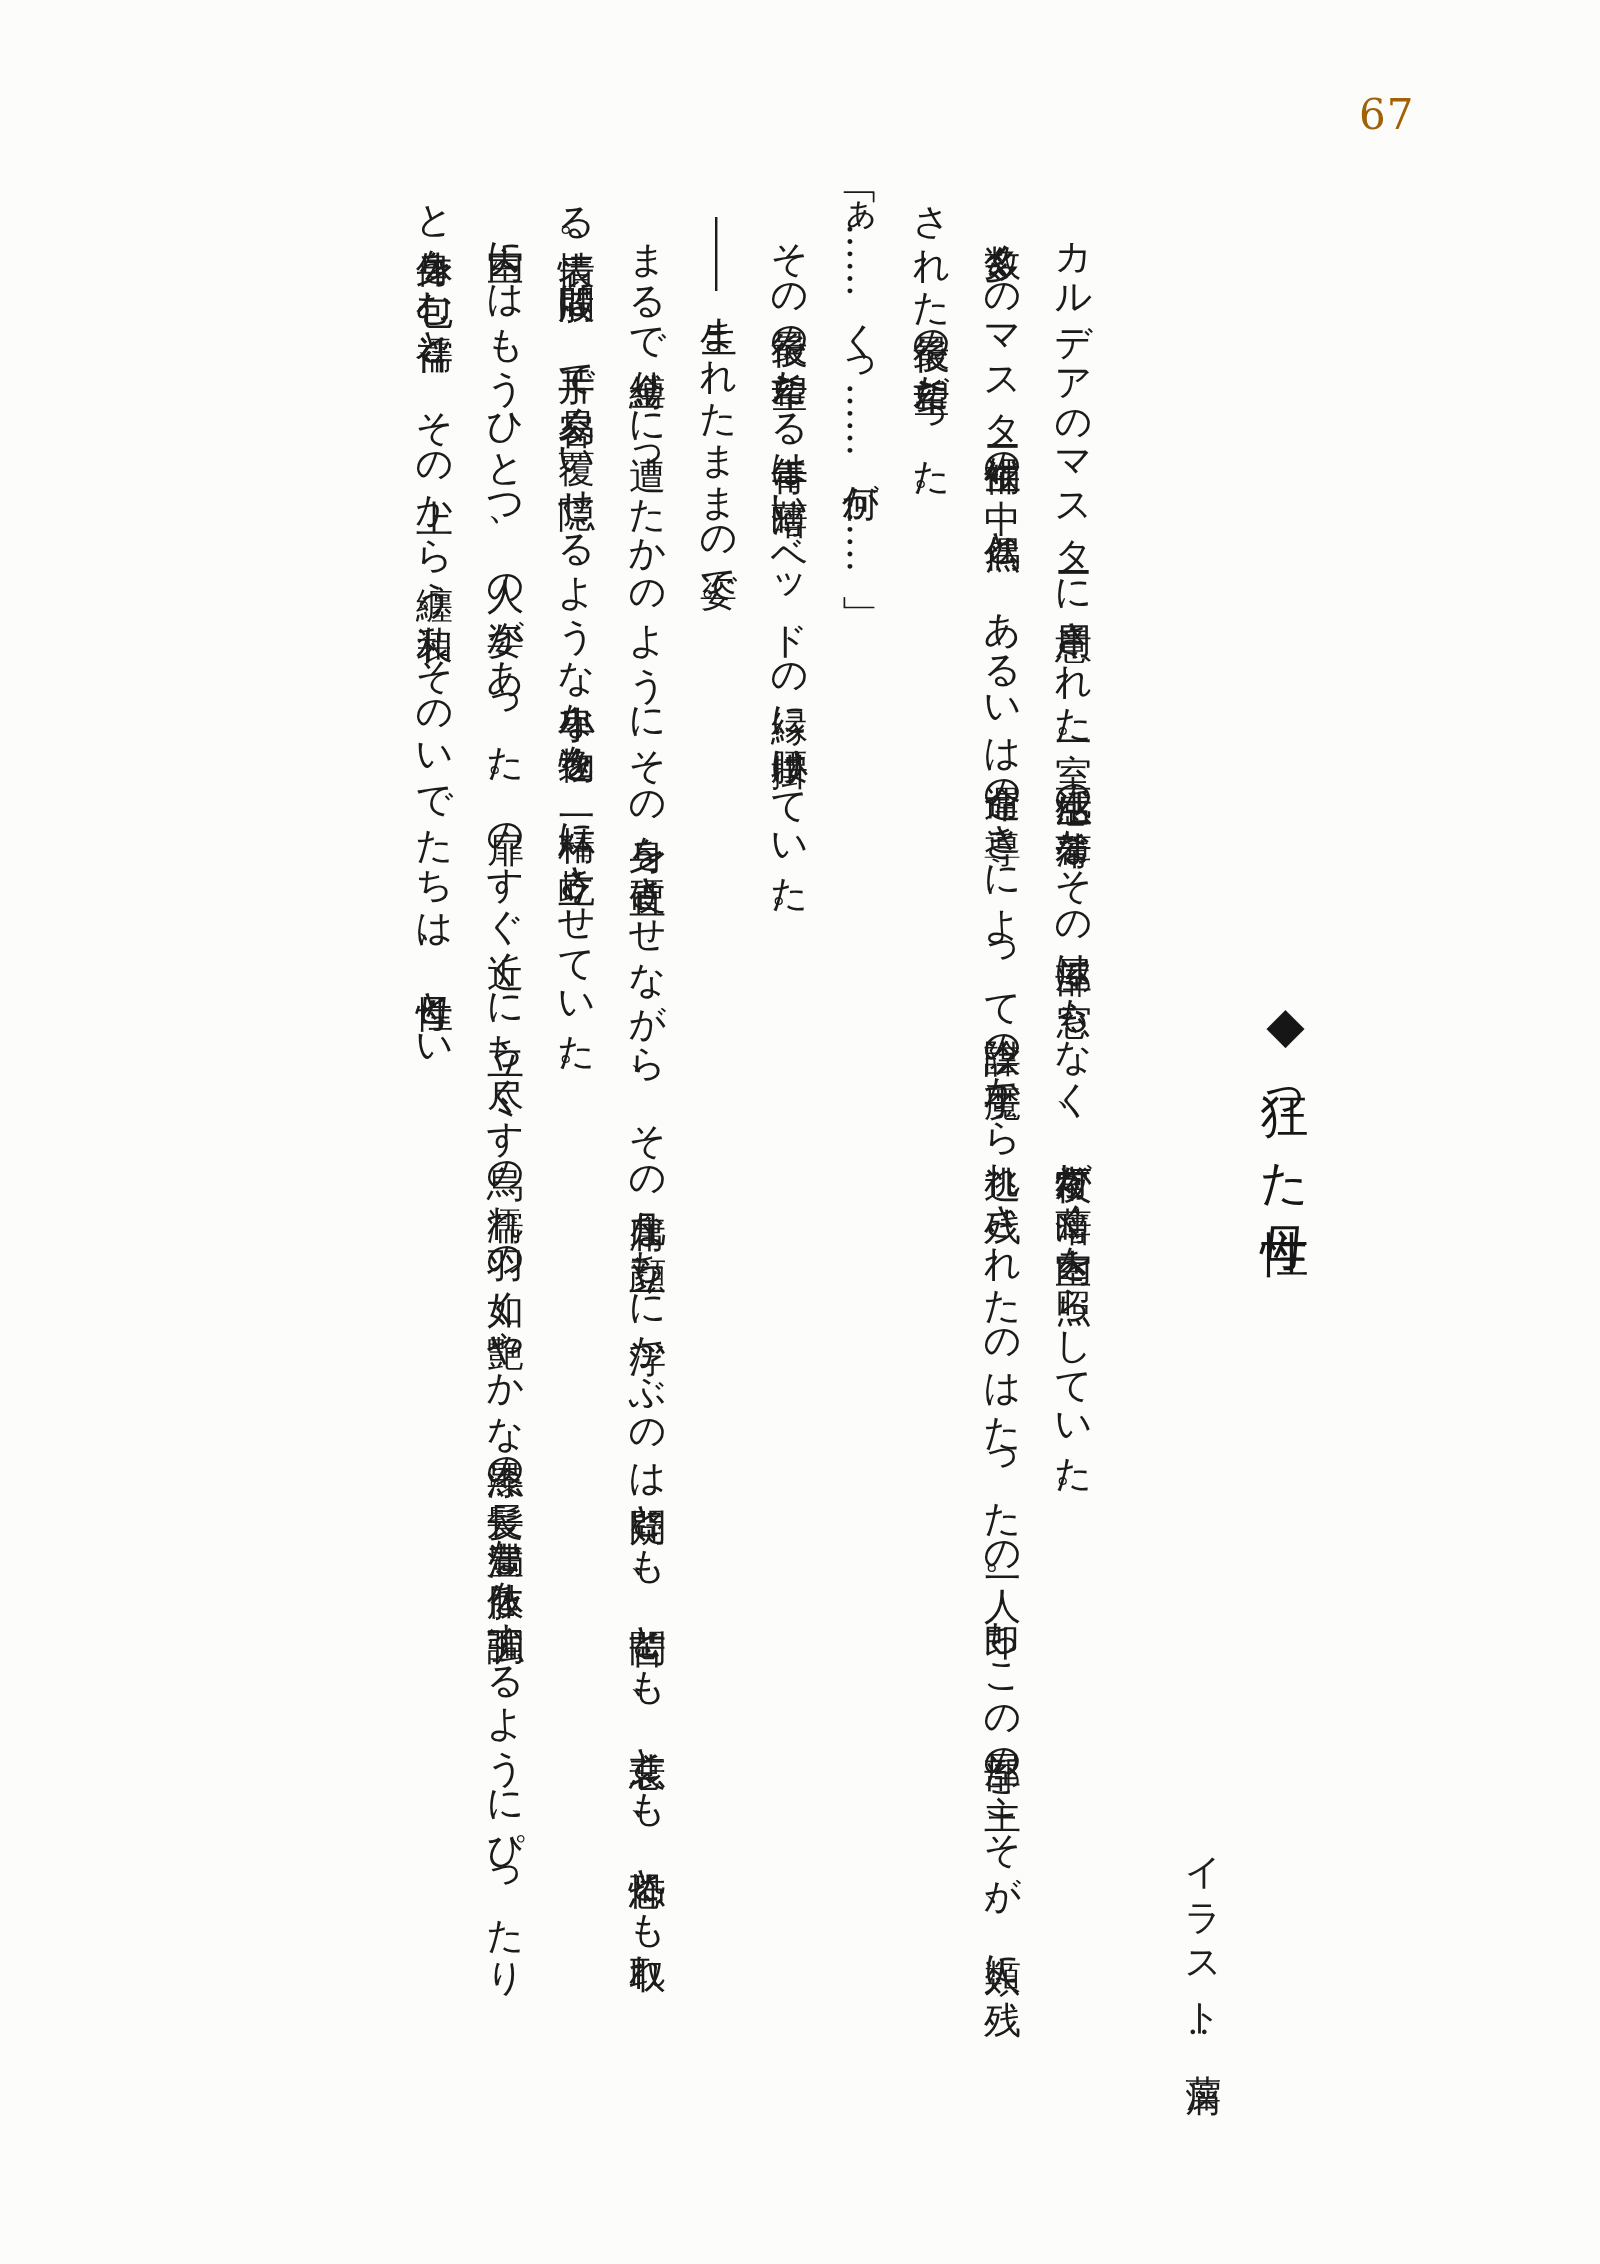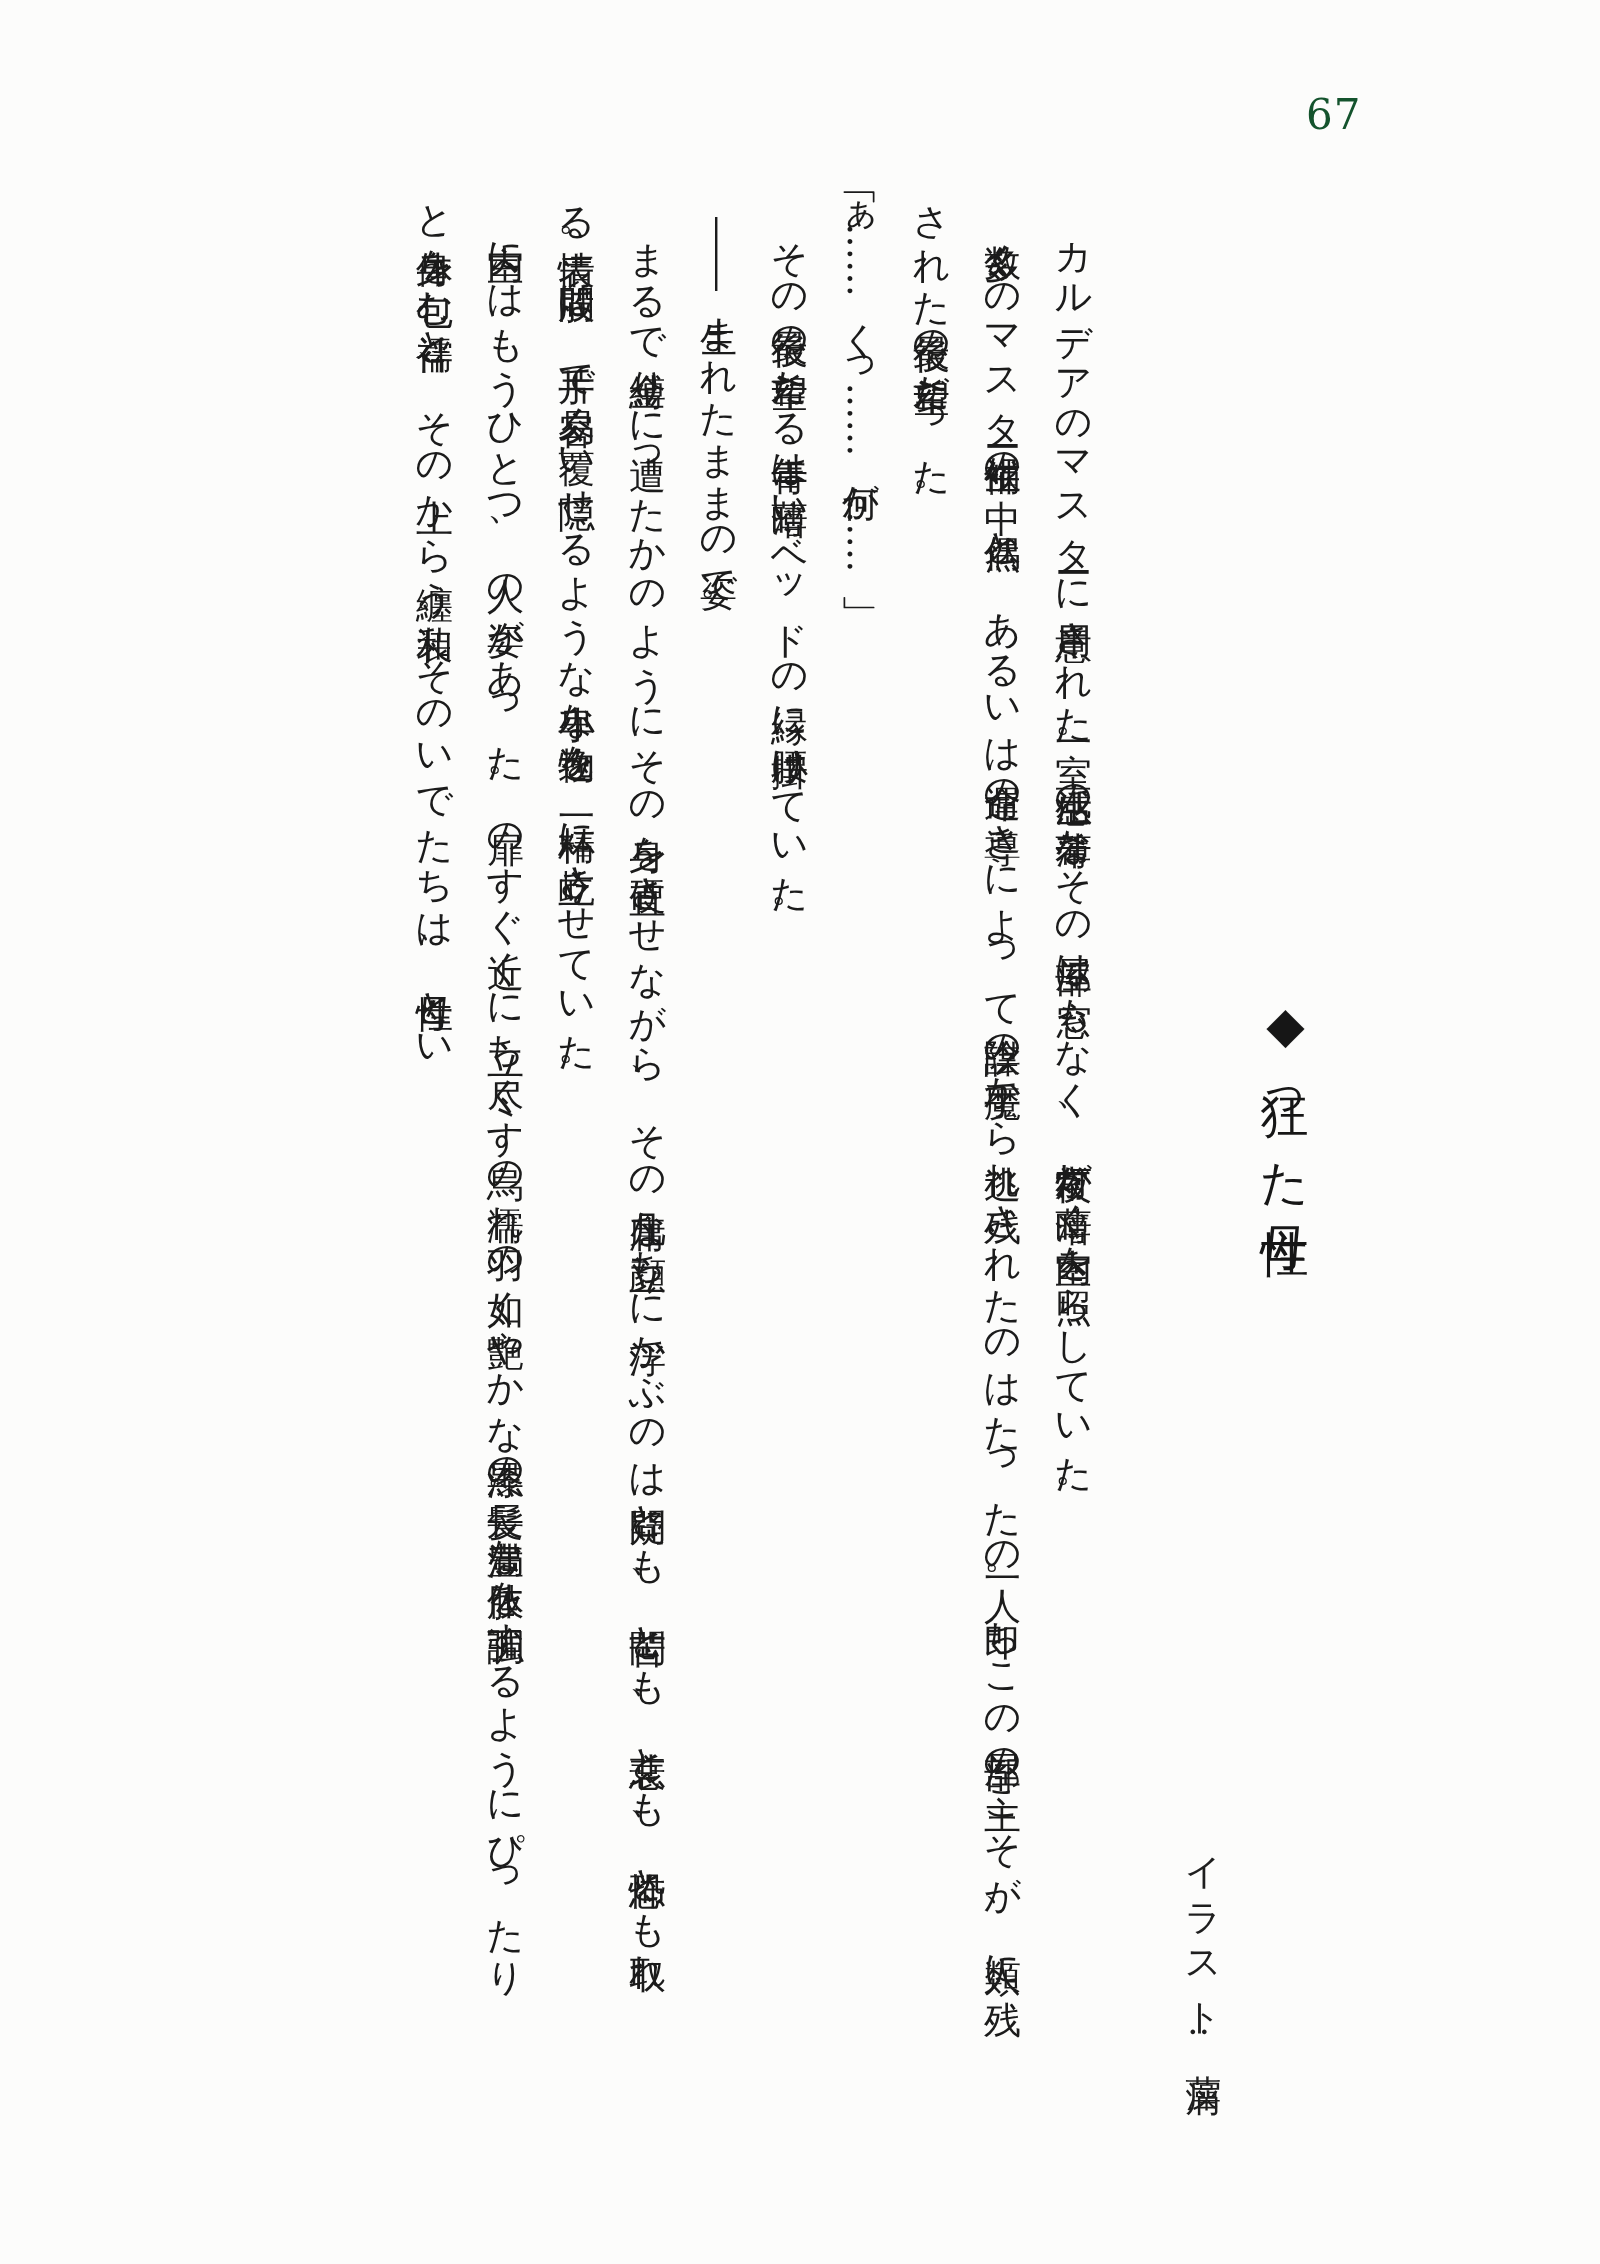--- a/index.html
+++ b/index.html
@@ -13,25 +13,25 @@
     width: 1600px;
     height: 2264px;
     background: #fcfcfb;
     color: #1b1b1b;
     overflow: hidden;
   }
   
   .page-number {
     position: absolute;
     top: 94px;
-    left: 1306px;
+    left: 1359px;
     font-size: 42px;
     line-height: 1;
     letter-spacing: 1px;
-    color: #14532d;
+    color: #a16207;
   }
   
   .chapter-title {
     position: absolute;
     top: 996px;
     left: 1254px;
     writing-mode: vertical-rl;
     text-orientation: mixed;
     font-size: 48px;
     line-height: 1.25;

